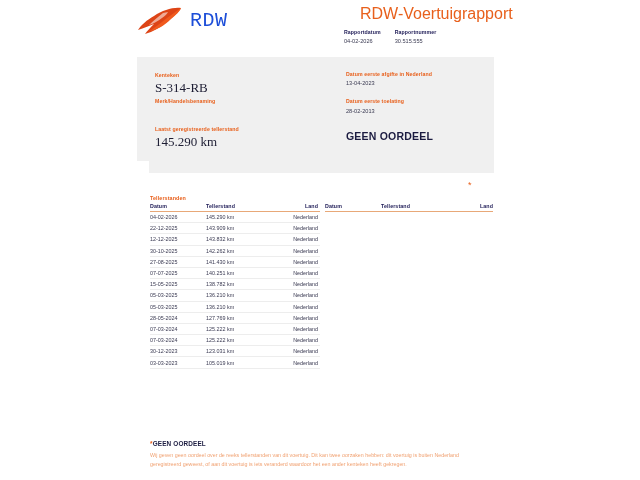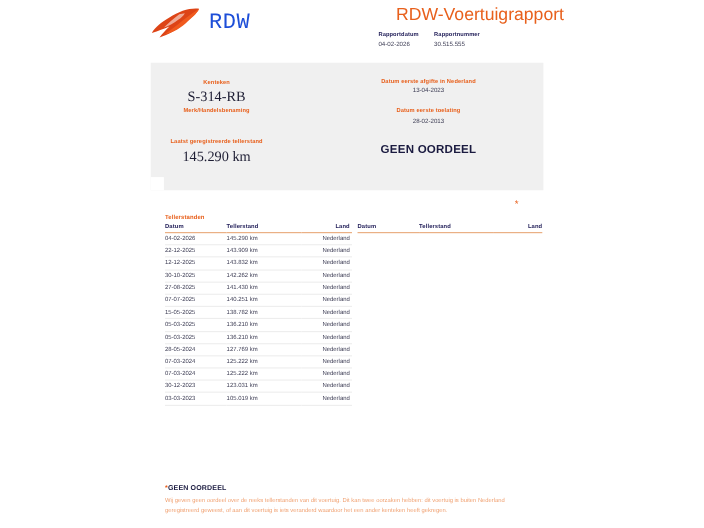--- a/index.html
+++ b/index.html
@@ -76,21 +76,20 @@
     line-height: 1.6;
   }
 
   
   .info-panel {
     position: absolute;
     left: 137px; top: 57px;
     width: 357px;
     height: 116px;
     background: #f0f0f0;
-    text-align: center;
   }
   .notch {
     position: absolute;
     left: 137px; top: 161px;
     width: 12px; height: 12px;
     background: #ffffff;
   }
   .info-left { position: absolute; left: 18px; top: 14px; }
   .info-right { position: absolute; left: 209px; top: 13px; }
   .field-label {

